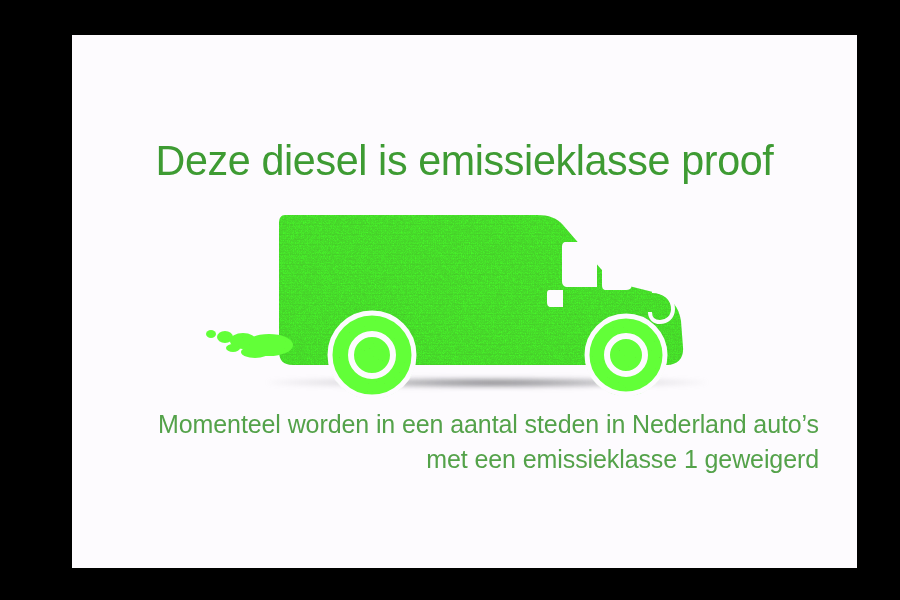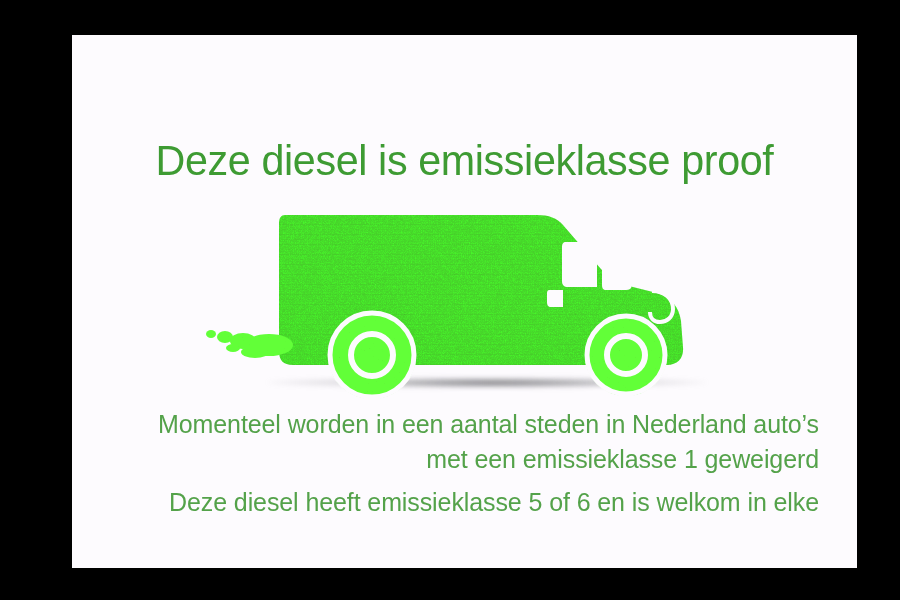--- a/index.html
+++ b/index.html
@@ -234,17 +234,16 @@
 
       </svg>
     </div>
 
     <div class="body-block" id="body-1">
       <span class="body-line">Momenteel worden in een aantal steden in Nederland auto’s</span>
       <span class="body-line">met een emissieklasse 1 geweigerd</span>
     </div>
 
     <div class="body-block" id="body-2">
-      <span class="body-line">Deze diesel heeft emissieklasse 5 of 6 en is welkom in elke</span>
     </div>
 
   </div>
 </div>
 
 </body></html>

